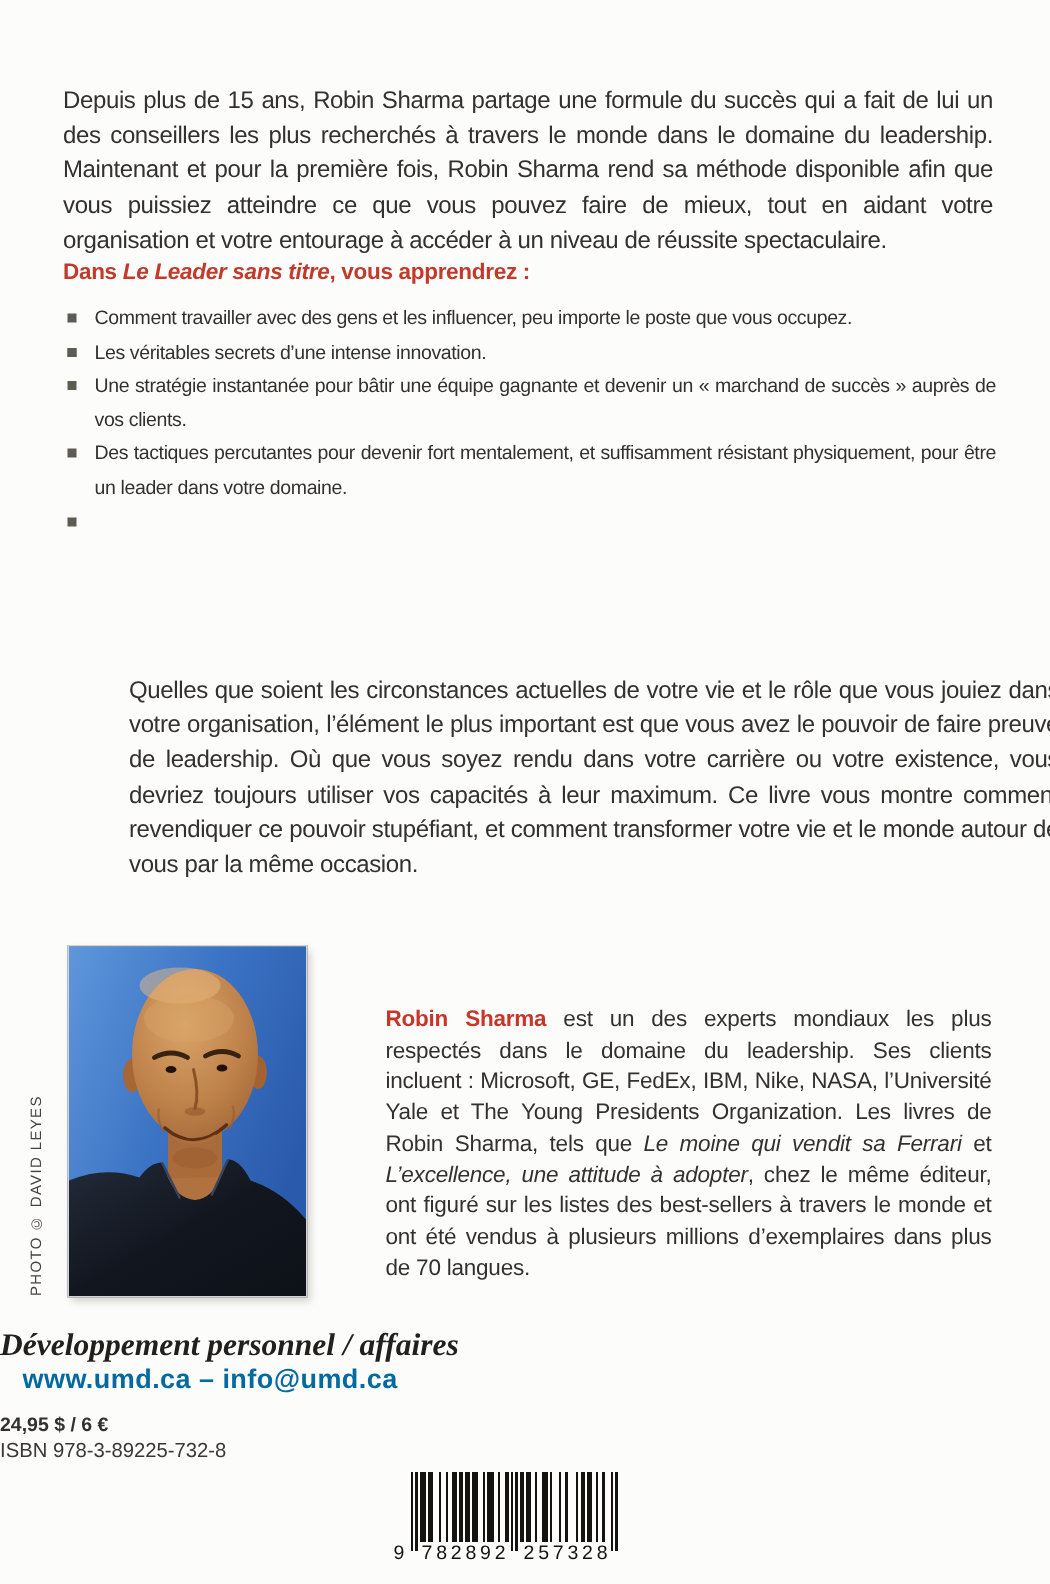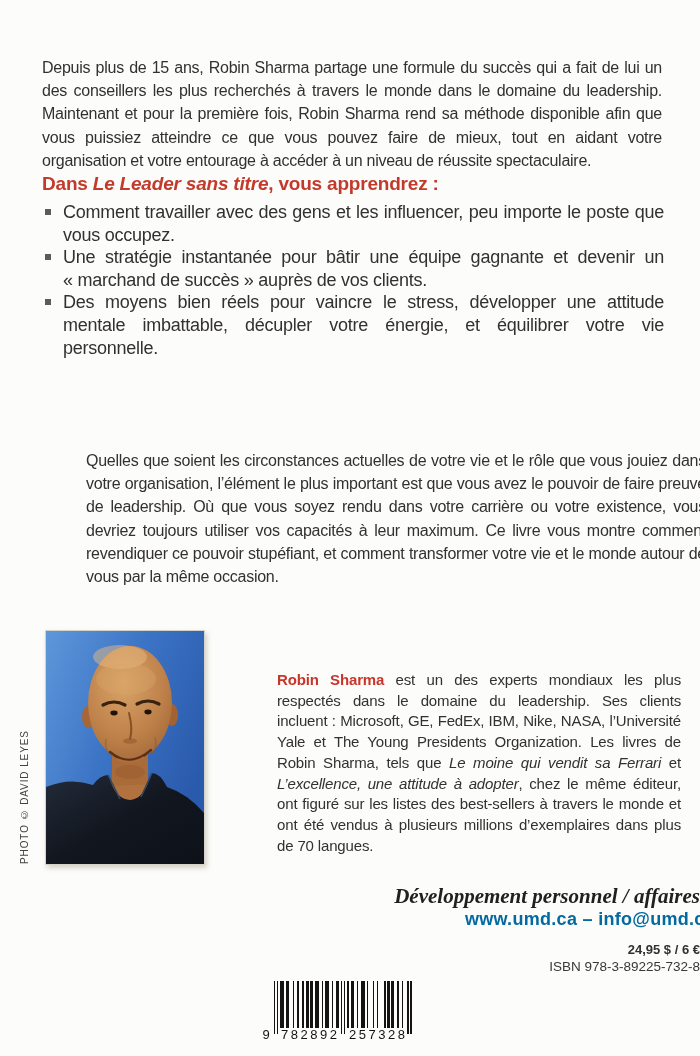--- a/index.html
+++ b/index.html
@@ -8,49 +8,49 @@
     background:#fcfcfa;
     font-family:"Liberation Sans", sans-serif;
   }
   .body-text{
     font-size:16px; line-height:23.2px; letter-spacing:-0.25px;
     text-align:justify; color:#33312e; hyphens:auto;
   }
   #intro{position:absolute; left:42px; top:40px; width:620px;}
   #heading{
     position:absolute; left:42px; top:173px; width:620px;
-    font-size:19px; font-weight:bold; color:#c23a2b; letter-spacing:-0.2px;
+    font-size:15px; font-weight:bold; color:#c23a2b; letter-spacing:-0.2px;
   }
   .ital{font-style:italic;}
   #bullets{position:absolute; left:42px; top:201px; width:622px; margin:0; padding:0; list-style:none;}
   #bullets li{
     position:relative; padding-left:21px; margin:0;
-    font-size:18px; line-height:22.6px; letter-spacing:-0.25px;
+    font-size:13px; line-height:22.6px; letter-spacing:-0.25px;
     text-align:justify; color:#33312e; hyphens:auto;
   }
   .sq{position:absolute; left:3px; top:8px; width:6px; height:6px; background:#5e5a54;}
   #closing{position:absolute; left:42px; top:433px; width:620px;margin-left:44px;}
   #photo-wrap{
     position:absolute; left:45px; top:630px; width:158px; height:233px;
     border:1px solid #d5d2ca; background:#2a5aac;
     box-shadow:2px 3px 5px rgba(140,130,110,0.35);
   }
   #photo-wrap svg{display:block;}
   #credit{
     position:absolute; left:19px; top:731px; height:133px;
     writing-mode:vertical-rl; transform:rotate(180deg);
     font-size:10px; letter-spacing:0.9px; color:#454340; white-space:nowrap;
   }
   #bio{
     position:absolute; left:257px; top:655px; width:404px;
     font-size:15px; line-height:20.7px; letter-spacing:-0.15px;
-    text-align:justify; color:#33312e; hyphens:auto;margin-left:20px;
+    text-align:justify; color:#33312e; hyphens:auto;
   }
   #bio .name{color:#c8362a; font-weight:bold;}
-  .center-line{position:absolute; left:0; width:700px; text-align:right;}
+  .center-line{position:absolute; left:0; width:700px; text-align:left;}
   #category{
     top:884px; font-family:"Liberation Serif", serif;
     font-style:italic; font-weight:bold; font-size:21px; color:#21201d;
   }
   #website{top:909px; font-weight:bold; font-size:18px; letter-spacing:0.3px; color:#0369a1;margin-left:15px;}
   #price{top:942px; font-weight:bold; font-size:13px; color:#33312e;}
   #isbn{top:959px; font-size:13.5px; color:#3a3835;}
   #barcode-box{position:absolute; left:261px; top:981px;}
 </style>
 </head>
@@ -58,23 +58,24 @@
 
 <div class="page">
 
   <p id="intro" class="body-text">Depuis plus de 15 ans, Robin Sharma partage une formule du succès qui a fait de lui un des conseillers les plus recherchés à travers le monde dans le domaine du leadership. Maintenant et pour la première fois, Robin Sharma rend sa méthode disponible afin que vous puissiez atteindre ce que vous pouvez faire de mieux, tout en aidant votre organisation et votre entourage à accéder à un niveau de réussite spectaculaire.</p>
 
   <div id="heading"><span>Dans </span><span class="ital">Le Leader sans titre</span><span>, vous apprendrez&nbsp;:</span></div>
 
   <ul id="bullets">
       <li><span class="sq"></span><span>Comment travailler avec des gens et les influencer, peu importe le poste que vous occupez.</span></li>
       <li><span class="sq"></span></li>
+      <li><span class="sq"></span><span>Les véritables secrets d’une intense innovation.</span></li>
+      <li><span class="sq"></span><span>Une stratégie instantanée pour bâtir une équipe gagnante et devenir un «&nbsp;marchand de succès&nbsp;» auprès de vos clients.</span></li>
+      <li><span class="sq"></span><span>Des tactiques percutantes pour devenir fort mentalement, et suffisamment résistant physiquement, pour être un leader dans votre domaine.</span></li>
       <li><span class="sq"></span></li>
-      <li><span class="sq"></span><span>Une stratégie instantanée pour bâtir une équipe gagnante et devenir un «&nbsp;marchand de succès&nbsp;» auprès de vos clients.</span></li>
-      <li><span class="sq"></span><span>Des moyens bien réels pour vaincre le stress, développer une attitude mentale imbattable, décupler votre énergie, et équilibrer votre vie personnelle.</span></li>
     </ul>
 
   <p id="closing" class="body-text">Quelles que soient les circonstances actuelles de votre vie et le rôle que vous jouiez dans votre organisation, l’élément le plus important est que vous avez le pouvoir de faire preuve de leadership. Où que vous soyez rendu dans votre carrière ou votre existence, vous devriez toujours utiliser vos capacités à leur maximum. Ce livre vous montre comment revendiquer ce pouvoir stupéfiant, et comment transformer votre vie et le monde autour de vous par la même occasion.</p>
 
   <div id="photo-wrap">
     <svg viewBox="0 0 158 233" width="158" height="233">
       <defs>
         <linearGradient id="bg" x1="0" y1="0" x2="1" y2="0.55">
           <stop offset="0" stop-color="#5e97da"></stop>
           <stop offset="0.5" stop-color="#3c74c5"></stop>

